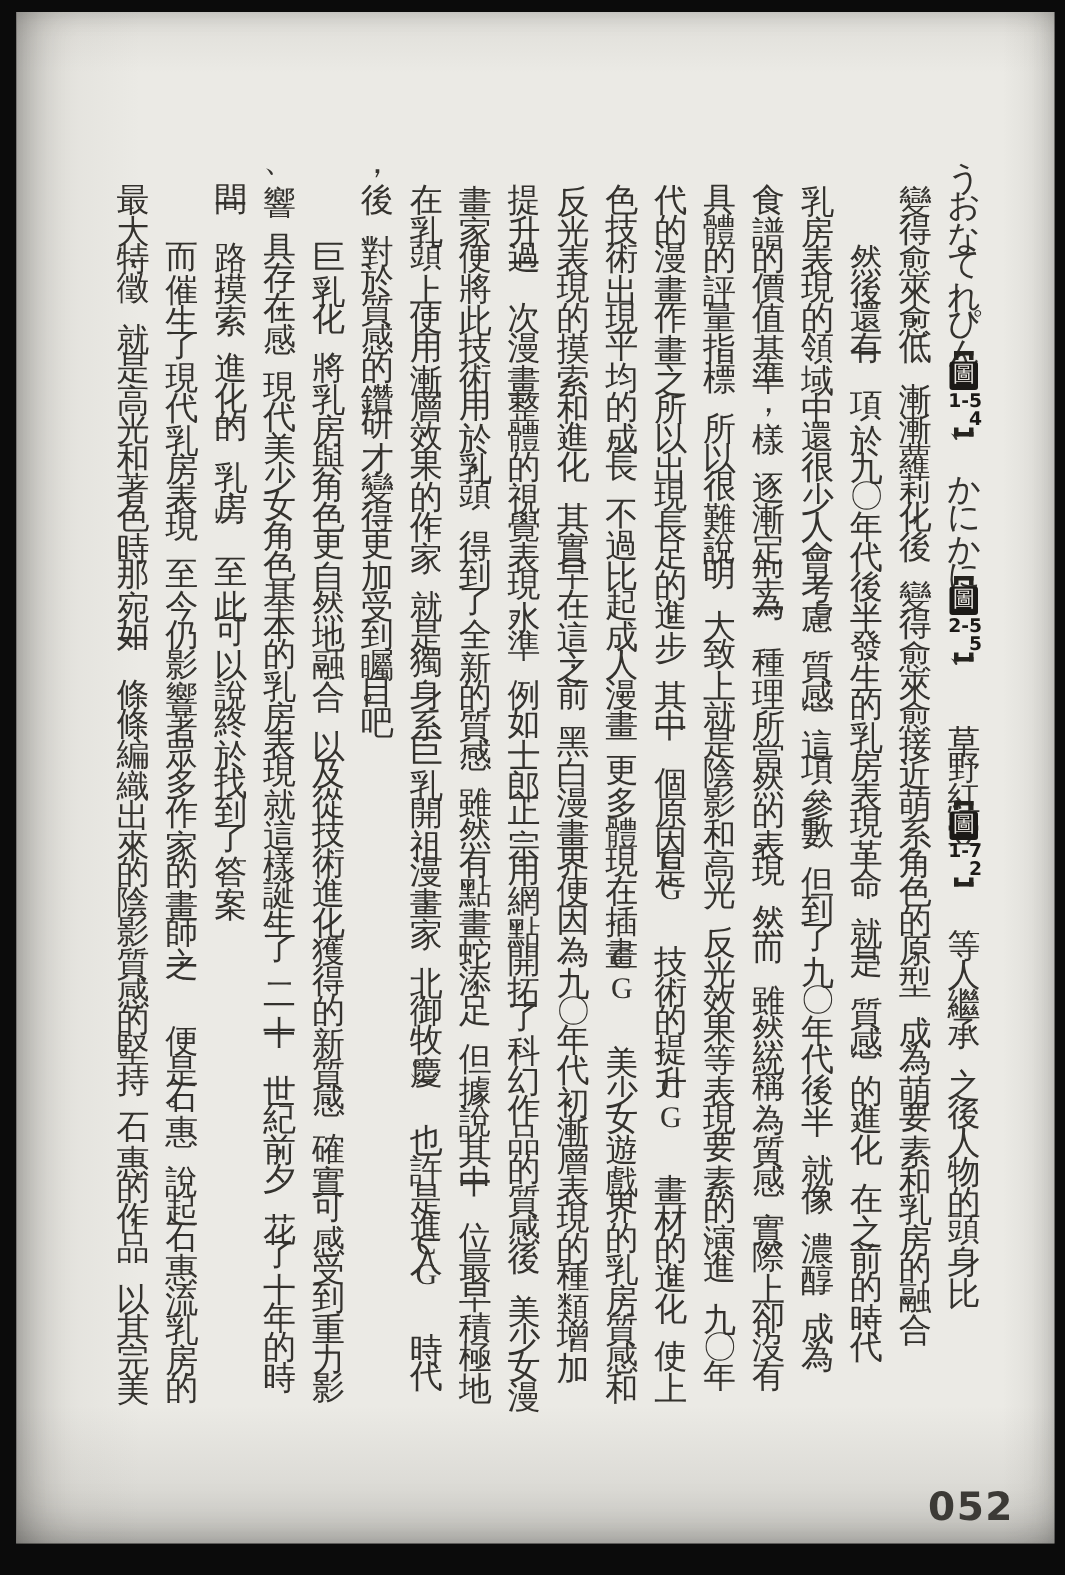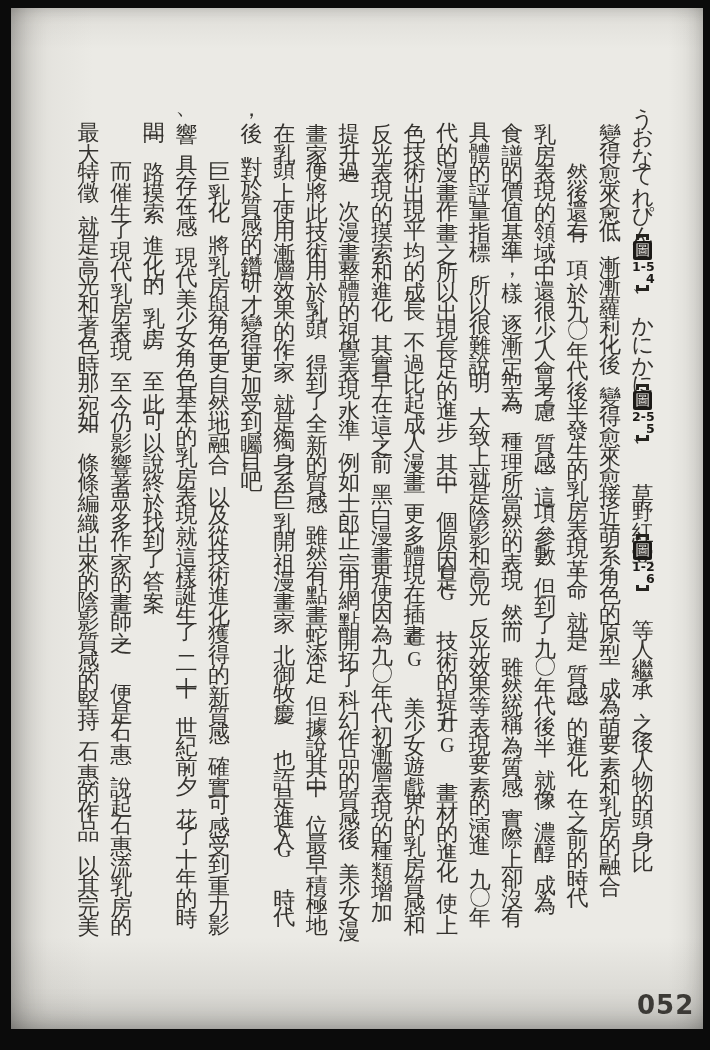--- a/index.html
+++ b/index.html
@@ -52,22 +52,22 @@
     background:#1c1a17; color:#ece9e4; font-size:15px; line-height:19px;
     text-align:center; flex:0 0 auto;
   }
   .fb-num {
     width:24px; text-align:right; word-break:break-all;
     font-family:"DejaVu Sans","Liberation Sans",sans-serif;
     font-weight:bold; font-size:12.5px; line-height:12px; color:#1c1a17;
     flex:0 0 auto;
   }
   .page-number {
-    position:absolute; left:626px; top:982px; width:68px;
-    text-align:left;
+    position:absolute; left:597px; top:982px; width:68px;
+    text-align:right;
     font-family:"DejaVu Sans","Liberation Sans",sans-serif;
     font-weight:bold; font-size:26px; letter-spacing:1px; color:#3c3a36;
   }
 </style>
 </head>
 <body>
 
 <div class="page">
   <div class="text-block">
       <div class="col">
@@ -96,21 +96,21 @@
           <span class="fb-br bot"></span>
         </span>
         <span class="cell punct">、</span>
         <span class="cell">草</span>
         <span class="cell">野</span>
         <span class="cell">紅</span>
         <span class="cell">壹</span>
         <span class="fig-badge">
           <span class="fb-br top"></span>
           <span class="fb-chip">圖</span>
-          <span class="fb-num">1-26</span>
+          <span class="fb-num">1-72</span>
           <span class="fb-br bot"></span>
         </span>
         <span class="cell">等</span>
         <span class="cell">人</span>
         <span class="cell">繼</span>
         <span class="cell">承</span>
         <span class="cell punct">。</span>
         <span class="cell">之</span>
         <span class="cell">後</span>
         <span class="cell">人</span>

